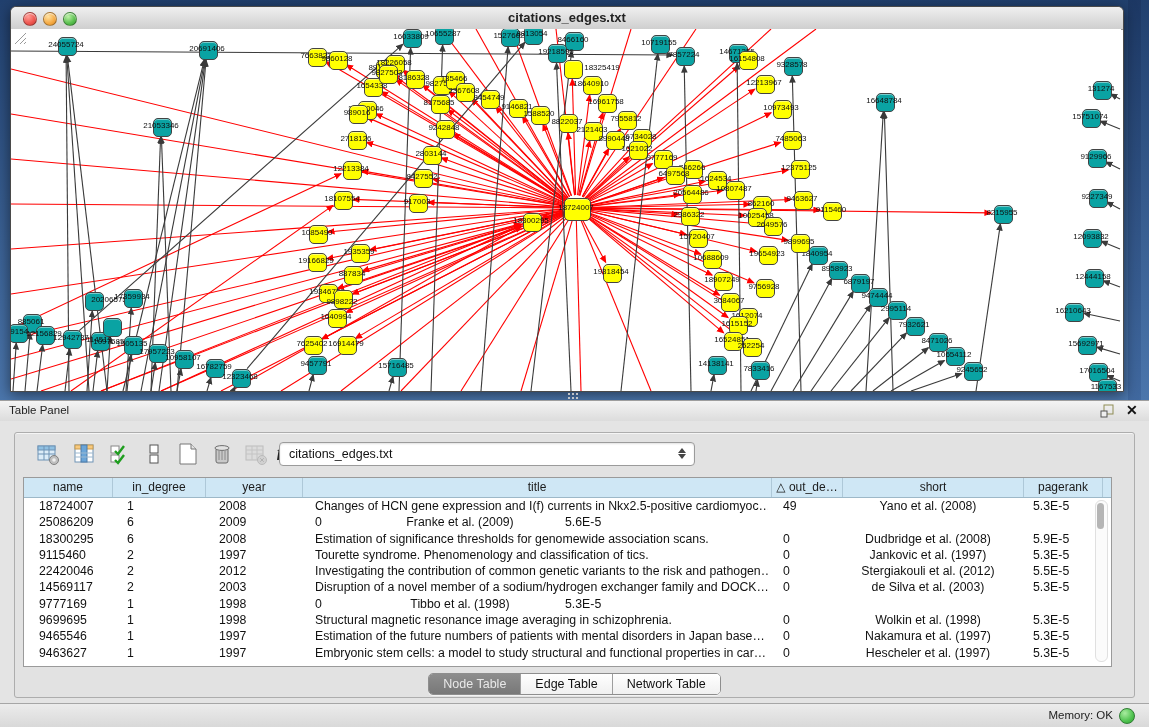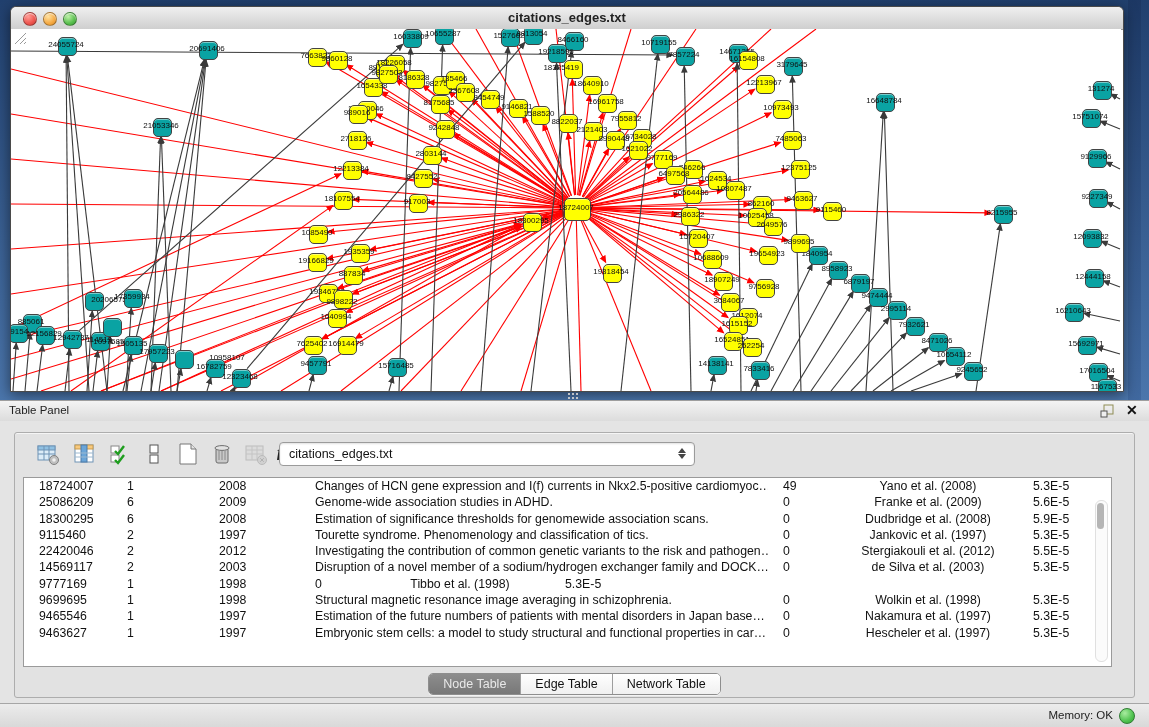--- a/index.html
+++ b/index.html
@@ -290,21 +290,21 @@
       <div class="nlabel" style="left: 486px; top: 0px;">8813054</div>
       <div class="gnode t" style="left: 536.5px; top: 14.5px;"></div>
       <div class="nlabel" style="left: 510px; top: 18px;">19218596</div>
       <div class="gnode t" style="left: 664.5px; top: 17.5px;"></div>
       <div class="nlabel" style="left: 638px; top: 21px;">7857224</div>
       <div class="gnode t" style="left: 639.5px; top: 5.5px;"></div>
       <div class="nlabel" style="left: 613px; top: 9px;">10719155</div>
       <div class="gnode t" style="left: 717.5px; top: 14.5px;"></div>
       <div class="nlabel" style="left: 691px; top: 18px;">14671355</div>
       <div class="gnode t" style="left: 772.5px; top: 27.5px;"></div>
-      <div class="nlabel" style="left: 746px; top: 31px;">3179645</div>
+      <div class="nlabel" style="left: 746px; top: 31px;">9328578</div>
       <div class="gnode t" style="left: 141.5px; top: 88.5px;"></div>
       <div class="nlabel" style="left: 115px; top: 92px;">21053346</div>
       <div class="gnode t" style="left: 73.5px; top: 262.5px;"></div>
       <div class="nlabel" style="left: 63px; top: 266px;">20206575</div>
       <div class="gnode t" style="left: 112.5px; top: 259.5px;"></div>
       <div class="nlabel" style="left: 86px; top: 263px;">17359934</div>
       <div class="gnode t" style="left: 11.5px; top: 284.5px;"></div>
       <div class="nlabel" style="left: -15px; top: 288px;">885061</div>
       <div class="gnode t" style="left: -2.5px; top: 294.5px;"></div>
       <div class="nlabel" style="left: -29px; top: 298px;">39154</div>
@@ -314,21 +314,21 @@
       <div class="nlabel" style="left: 25px; top: 304px;">12942737</div>
       <div class="gnode t" style="left: 79.5px; top: 302.5px;"></div>
       <div class="nlabel" style="left: 53px; top: 306px;">114519</div>
       <div class="gnode t" style="left: 91.5px; top: 288.5px;"></div>
       <div class="nlabel" style="left: 65px; top: 308px;">10975857</div>
       <div class="gnode t" style="left: 112.5px; top: 306.5px;"></div>
       <div class="nlabel" style="left: 86px; top: 310px;">1505135</div>
       <div class="gnode t" style="left: 137.5px; top: 314.5px;"></div>
       <div class="nlabel" style="left: 111px; top: 318px;">17957223</div>
       <div class="gnode t" style="left: 163.5px; top: 320.5px;"></div>
-      <div class="nlabel" style="left: 137px; top: 324px; margin-left: 44px;">10958107</div>
+      <div class="nlabel" style="left: 137px; top: 324px;">10958107</div>
       <div class="gnode t" style="left: 194.5px; top: 329.5px;"></div>
       <div class="nlabel" style="left: 168px; top: 333px;">16782759</div>
       <div class="gnode t" style="left: 220.5px; top: 339.5px;"></div>
       <div class="nlabel" style="left: 194px; top: 343px;">12323468</div>
       <div class="gnode t" style="left: 296.5px; top: 326.5px;"></div>
       <div class="nlabel" style="left: 270px; top: 330px;">9457791</div>
       <div class="gnode t" style="left: 376.5px; top: 328.5px;"></div>
       <div class="nlabel" style="left: 350px; top: 332px;">15716485</div>
       <div class="gnode t" style="left: 696.5px; top: 326.5px;"></div>
       <div class="nlabel" style="left: 670px; top: 330px;">14138141</div>
@@ -428,21 +428,21 @@
       <div class="nlabel" style="left: 616px; top: 124px;">9777169</div>
       <div class="gnode y" style="left: 672.5px; top: 130.5px;"></div>
       <div class="nlabel" style="left: 646px; top: 134px;">746266</div>
       <div class="gnode y" style="left: 654.5px; top: 136.5px;"></div>
       <div class="nlabel" style="left: 628px; top: 140px;">6497568</div>
       <div class="gnode y" style="left: 696.5px; top: 141.5px;"></div>
       <div class="nlabel" style="left: 670px; top: 145px;">1624534</div>
       <div class="gnode y" style="left: 671.5px; top: 155.5px;"></div>
       <div class="nlabel" style="left: 645px; top: 159px;">20564486</div>
       <div class="gnode y" style="left: 552.5px; top: 30.5px;"></div>
-      <div class="nlabel" style="left: 498px; top: 34px; text-align: right;">18325419</div>
+      <div class="nlabel" style="left: 556px; top: 34px;">18325419</div>
       <div class="gnode y" style="left: 571.5px; top: 46.5px;"></div>
       <div class="nlabel" style="left: 545px; top: 50px;">18640910</div>
       <div class="gnode y" style="left: 586.5px; top: 64.5px;"></div>
       <div class="nlabel" style="left: 560px; top: 68px;">16961758</div>
       <div class="gnode y" style="left: 606.5px; top: 81.5px;"></div>
       <div class="nlabel" style="left: 580px; top: 85px;">7955812</div>
       <div class="gnode y" style="left: 419.5px; top: 65.5px;"></div>
       <div class="nlabel" style="left: 393px; top: 69px;">8175685</div>
       <div class="gnode y" style="left: 424.5px; top: 90.5px;"></div>
       <div class="nlabel" style="left: 398px; top: 94px;">9242848</div>
@@ -576,35 +576,43 @@
       <div class="net-select">
         <span>citations_edges.txt</span>
         <span class="stepper">
           <div class="step-up"></div>
             <div class="step-down"></div>
         </span>
       </div>
     </div>
 
     <div class="table-wrap">
+      <div class="thead" id="thead">
+          <div class="th" style="width: 88px;">name</div>
+          <div class="th" style="width: 92px;">in_degree</div>
+          <div class="th" style="width: 96px;">year</div>
+          <div class="th" style="width: 468px;">title</div>
+          <div class="th" style="width: 70px;">△ out_de…</div>
+          <div class="th" style="width: 180px;">short</div>
+          <div class="th" style="width: 78px;">pagerank</div>
+        </div>
       <div id="tbody">
           <div class="tr">
             <div class="td l" style="width: 73px;">18724007</div>
             <div class="td l" style="width: 77px;">1</div>
             <div class="td l" style="width: 81px;">2008</div>
             <div class="td l" style="width: 453px;">Changes of HCN gene expression and I(f) currents in Nkx2.5-positive cardiomyoc…</div>
             <div class="td l" style="width: 55px;">49</div>
             <div class="td c" style="width: 180px;">Yano et al. (2008)</div>
             <div class="td l" style="width: 63px;">5.3E-5</div>
           </div>
           <div class="tr">
             <div class="td l" style="width: 73px;">25086209</div>
             <div class="td l" style="width: 77px;">6</div>
             <div class="td l" style="width: 81px;">2009</div>
-            <div class="td l" style="width: 453px;">Genome-wide association studies in ADHD.</div>
             <div class="td l" style="width: 55px;">0</div>
             <div class="td c" style="width: 180px;">Franke et al. (2009)</div>
             <div class="td l" style="width: 63px;">5.6E-5</div>
           </div>
           <div class="tr">
             <div class="td l" style="width: 73px;">18300295</div>
             <div class="td l" style="width: 77px;">6</div>
             <div class="td l" style="width: 81px;">2008</div>
             <div class="td l" style="width: 453px;">Estimation of significance thresholds for genomewide association scans.</div>
             <div class="td l" style="width: 55px;">0</div>

